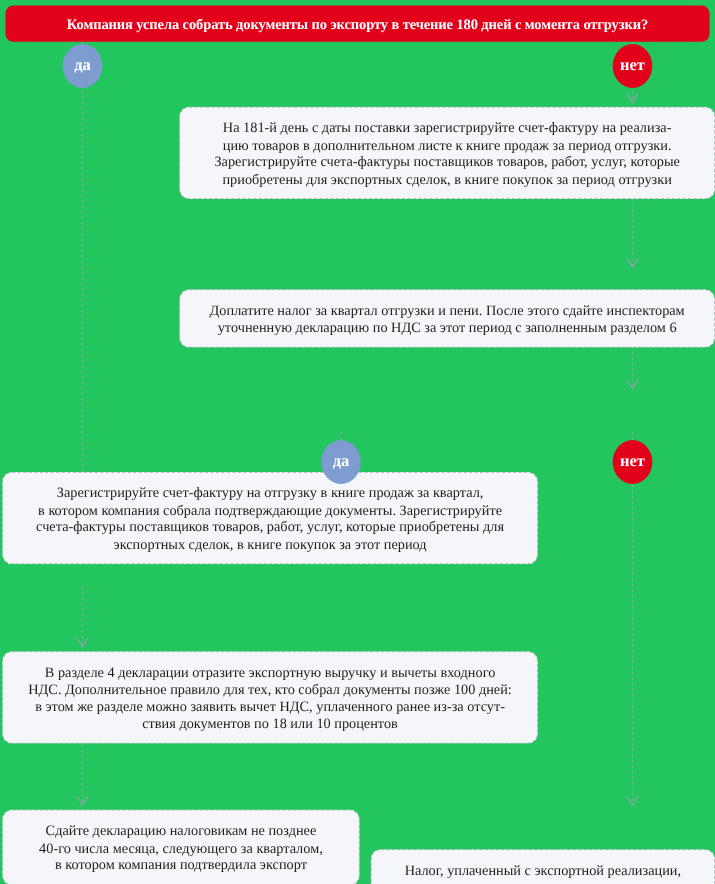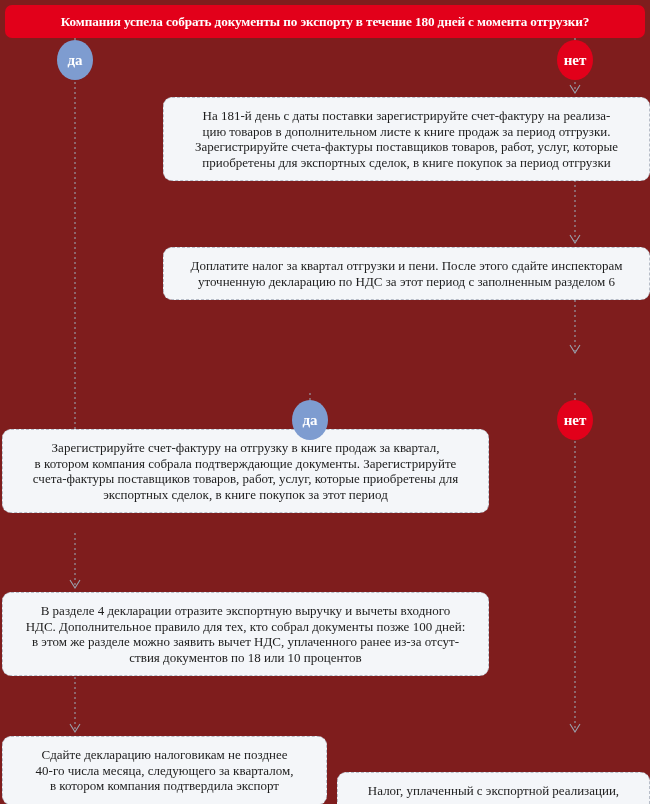--- a/index.html
+++ b/index.html
@@ -7,21 +7,21 @@
     padding: 0;
     background: #ffffff;
   }
   body {
     font-family: "Liberation Serif", "DejaVu Serif", serif;
   }
   #canvas {
     position: relative;
     width: 650px;
     height: 804px;
-    background: #7f1d1d;
+    background: #22c55e;
     overflow: hidden;
   }
   #wires {
     position: absolute;
     left: 0;
     top: 0;
     width: 650px;
     height: 804px;
     pointer-events: none;
   }
@@ -82,21 +82,21 @@
     font-family: "Liberation Serif", "DejaVu Serif", serif;
     font-size: 13px;
     line-height: 15.6px;
     color: #1c1c1c;
     white-space: pre-line;
     text-align: center;
   }
 
   
   #node-register-invoice-181 { left: 163px; top: 97px;  width: 487px; }
-  #node-pay-tax-penalty      { left: 163px; top: 247px; width: 487px; }
+  #node-pay-tax-penalty      { left: 163px; top: 263px; width: 487px; }
   #node-question-later-180   { left: 163px; top: 357px; width: 487px; }
   #node-register-shipment    { left: 2px;   top: 429px; width: 487px; }
   #node-section-4            { left: 2px;   top: 592px; width: 487px; }
   #node-submit-declaration   { left: 2px;   top: 736px; width: 325px; }
   #node-profit-tax-expense   { left: 337px; top: 736px; width: 313px; margin-top: 36px; }
 </style>
 </head>
 <body>
 
 <div id="canvas">

